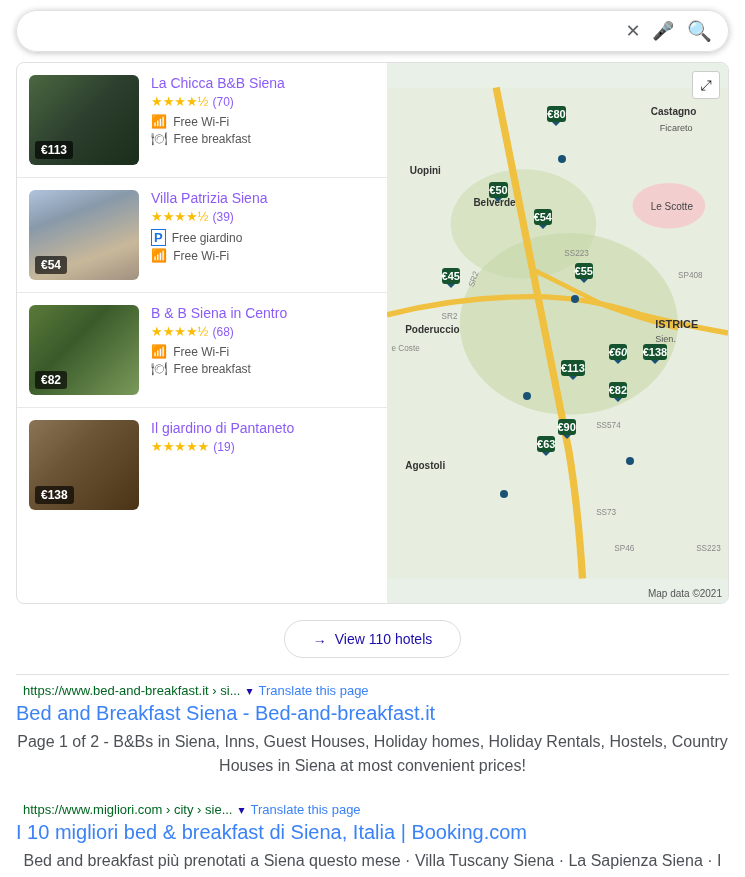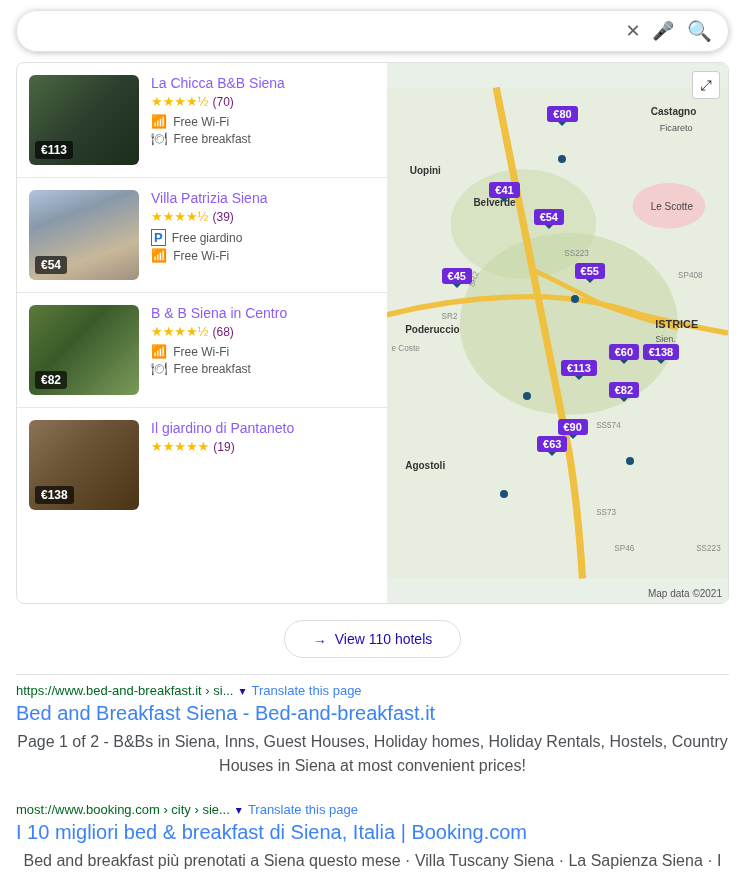--- a/index.html
+++ b/index.html
@@ -92,45 +92,45 @@
       margin-bottom: 3px;
     }
     .hotel-rating {
       display: flex;
       align-items: center;
       gap: 4px;
       font-size: 13px;
       margin-bottom: 5px;
     }
     .stars { color: #fbbc04; }
-    .rating-num { color: #701a75; font-size: 12px; }
+    .rating-num { color: #8b5cf6; font-size: 12px; }
     .hotel-amenity {
       display: flex;
       align-items: center;
       gap: 6px;
       font-size: 12px;
       color: #555;
       margin-bottom: 2px;
     }
     .amenity-icon { font-size: 13px; }
 
     
     .map-area {
       flex: 1;
       background: #e8f0e8;
       position: relative;
       min-height: 540px;
     }
     .map-pin {
       position: absolute;
-      background: #6d28d9;
+      background: #14532d;
       color: #fff;
       font-size: 11px;
       font-weight: bold;
-      padding: 2px 6px;
+      padding: 2px 0;
       border-radius: 3px;
       white-space: nowrap;
     }
     .map-pin::after {
       content: '';
       position: absolute;
       bottom: -4px;
       left: 50%;
       transform: translateX(-50%);
       border-left: 4px solid transparent;
@@ -196,20 +196,21 @@
     }
     .result-url-line {
       display: flex;
       align-items: center;
       gap: 6px;
       margin-bottom: 2px;
     }
     .result-url {
       font-size: 13px;
       color: #006621;
+      margin-left: 7px;
     }
     .result-translate {
       display: flex;
       align-items: center;
       gap: 3px;
       font-size: 13px;
       color: #3b82f6;
       cursor: pointer;
     }
     .result-title {
@@ -372,25 +373,25 @@
         <text x="290" y="135" font-size="11" fill="#444">Le Scotte</text>
         <text x="20" y="270" font-size="11" fill="#333" font-weight="bold">Poderuccio</text>
         <text x="295" y="265" font-size="12" fill="#333" font-weight="bold">ISTRICE</text>
         <text x="295" y="280" font-size="10" fill="#555">Sien.</text>
         <text x="20" y="420" font-size="11" fill="#333" font-weight="bold">Agostoli</text>
         <text x="5" y="290" font-size="9" fill="#888">e Coste</text>
       </svg>
 
       
       <div class="map-pin" style="top:8%;left:47%;">€80</div>
-      <div class="map-pin" style="top:22%;left:30%;">€41</div>
+      <div class="map-pin" style="top:22%;left:30%;">€50</div>
       <div class="map-pin" style="top:27%;left:43%;">€54</div>
       <div class="map-pin" style="top:38%;left:16%;">€45</div>
       <div class="map-pin" style="top:37%;left:55%;">€55</div>
-      <div class="map-pin" style="top:52%;left:65%;">€60</div>
+      <div class="map-pin" style="top:52%;left:65%;font-style:italic;">€60</div>
       <div class="map-pin" style="top:55%;left:51%;">€113</div>
       <div class="map-pin" style="top:52%;left:75%;">€138</div>
       <div class="map-pin" style="top:59%;left:65%;">€82</div>
       <div class="map-pin" style="top:66%;left:50%;">€90</div>
       <div class="map-pin" style="top:69%;left:44%;">€63</div>
 
       
       <div class="map-dot" style="top:17%;left:50%;"></div>
       <div class="map-dot" style="top:43%;left:54%;"></div>
       <div class="map-dot" style="top:61%;left:40%;"></div>
@@ -424,21 +425,21 @@
       <span class="result-url">https://www.bed-and-breakfast.it › si...</span>
       <span style="color:#1a0dab;font-size:12px;">▾</span>
       <span class="result-translate">Translate this page</span>
     </div>
     <div class="result-title">Bed and Breakfast Siena - Bed-and-breakfast.it</div>
     <div class="result-desc">Page 1 of 2 - B&amp;Bs in Siena, Inns, Guest Houses, Holiday homes, Holiday Rentals, Hostels, Country Houses in Siena at most convenient prices!</div>
   </div>
 
   <div class="result-block">
     <div class="result-url-line">
-      <span class="result-url">most://www.booking.com › city › sie...</span>
+      <span class="result-url">https://www.migliori.com › city › sie...</span>
       <span style="color:#1a0dab;font-size:12px;">▾</span>
       <span class="result-translate">Translate this page</span>
     </div>
     <div class="result-title">I 10 migliori bed &amp; breakfast di Siena, Italia | Booking.com</div>
     <div class="result-desc">Bed and breakfast più prenotati a Siena questo mese · Villa Tuscany Siena · La Sapienza Siena · I Tetti di Siena · B&amp;B Casa di Alfredo · B&amp;B il Barbero · B&amp;B Il Corso.</div>
   </div>
 
 </div>
 
 </body></html>

